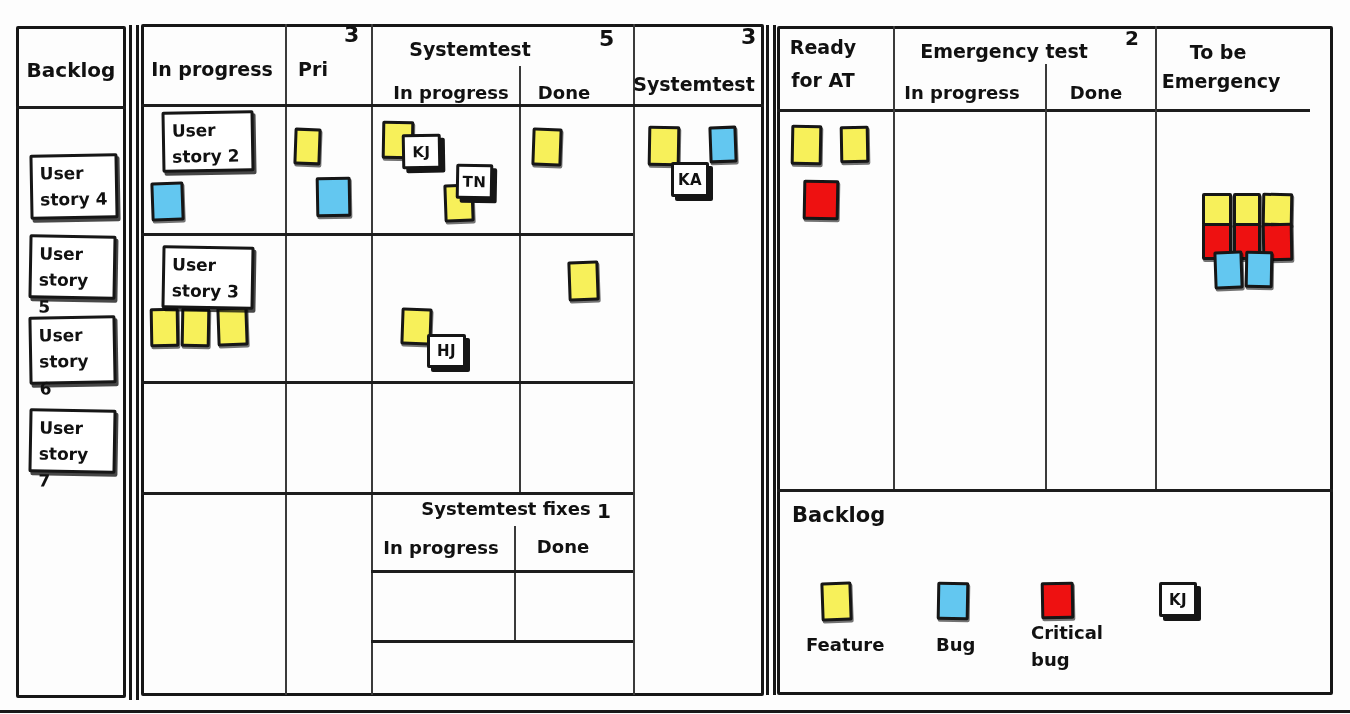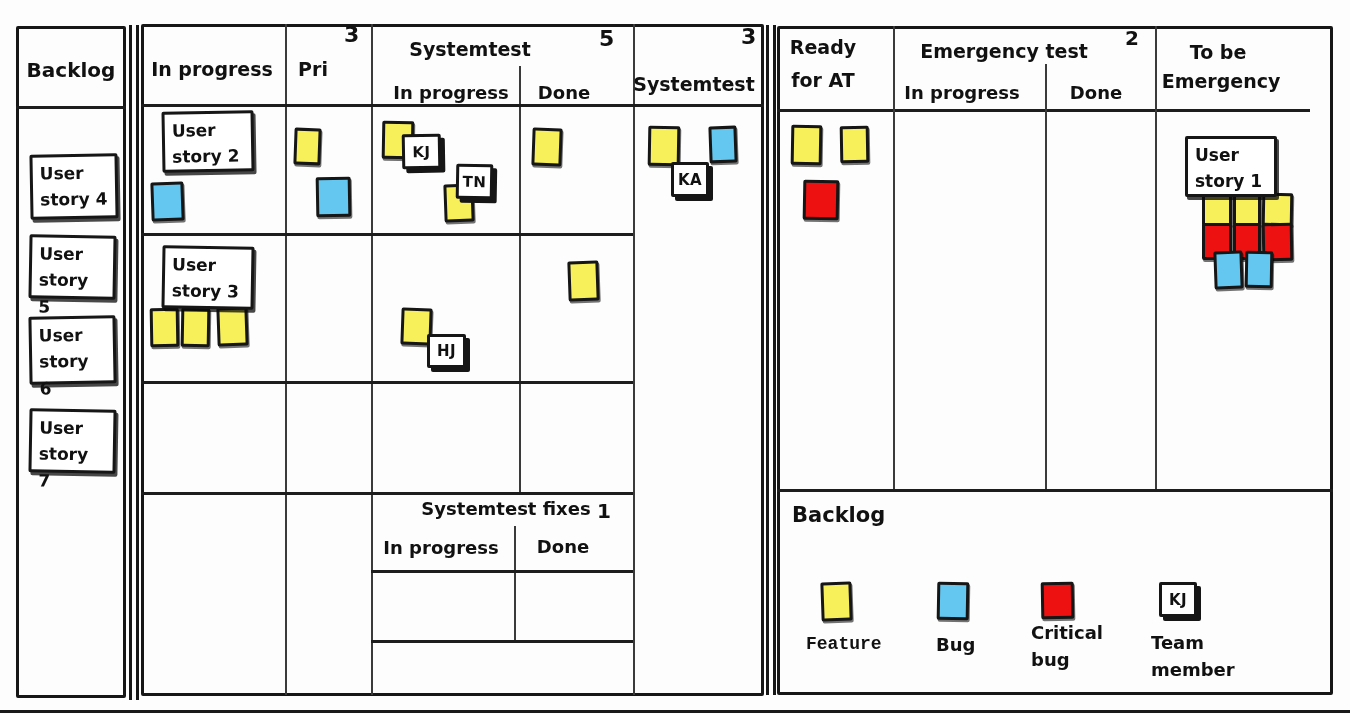--- a/index.html
+++ b/index.html
@@ -120,22 +120,20 @@
     <div class="sticky critical" style="left: 1233px; top: 223px; width: 28px; height: 37px; transform: rotate(0deg); z-index: 2;"></div>
     <div class="sticky critical" style="left: 1262px; top: 223px; width: 31px; height: 38px; transform: rotate(-1deg); z-index: 2;"></div>
     <div class="sticky bug" style="left: 1214px; top: 251px; width: 29px; height: 38px; transform: rotate(-2deg); z-index: 3;"></div>
     <div class="sticky bug" style="left: 1245px; top: 251px; width: 28px; height: 37px; transform: rotate(1deg); z-index: 3;"></div>
     <div class="story-card" style="left: 30px; top: 154px; width: 88px; height: 65px; transform: rotate(-1deg); z-index: 2;">User story 4</div>
     <div class="story-card" style="left: 29px; top: 235px; width: 87px; height: 64px; transform: rotate(1deg); z-index: 2;">User story 5</div>
     <div class="story-card" style="left: 29px; top: 316px; width: 87px; height: 68px; transform: rotate(-1deg); z-index: 2;">User story 6</div>
     <div class="story-card" style="left: 29px; top: 409px; width: 87px; height: 64px; transform: rotate(1deg); z-index: 2;">User story 7</div>
     <div class="story-card" style="left: 162px; top: 111px; width: 92px; height: 61px; transform: rotate(-1deg); z-index: 2;">User story 2</div>
     <div class="story-card" style="left: 162px; top: 246px; width: 92px; height: 63px; transform: rotate(1deg); z-index: 2;">User story 3</div>
-    <div class="story-card" style="left: 1185px; top: 136px; width: 92px; height: 61px; transform: rotate(0deg); z-index: 4;">User story 1</div>
     <div class="sticky feature" style="left: 821px; top: 582px; width: 31px; height: 39px; transform: rotate(-2deg); z-index: 1;"></div>
-    <div class="lgd-label" style="left: 806px; top: 631px; width: 95px; font-family: Liberation Mono, monospace;">Feature</div>
+    <div class="lgd-label" style="left: 806px; top: 631px; width: 95px;">Feature</div>
     <div class="sticky bug" style="left: 937px; top: 582px; width: 32px; height: 38px; transform: rotate(1deg); z-index: 1;"></div>
     <div class="lgd-label" style="left: 936px; top: 631px; width: 70px;">Bug</div>
     <div class="sticky critical" style="left: 1041px; top: 582px; width: 33px; height: 37px; transform: rotate(-1deg); z-index: 1;"></div>
     <div class="lgd-label" style="left: 1031px; top: 619px; width: 84px;">Critical bug</div>
     <div class="sticky tag" style="left: 1159px; top: 582px; width: 38px; height: 35px; transform: rotate(0deg); z-index: 1;">KJ</div>
-    <div class="lgd-label" style="left: 1151px; top: 629px; width: 82px;">Team member</div>
   </div>
 
 </body></html>

